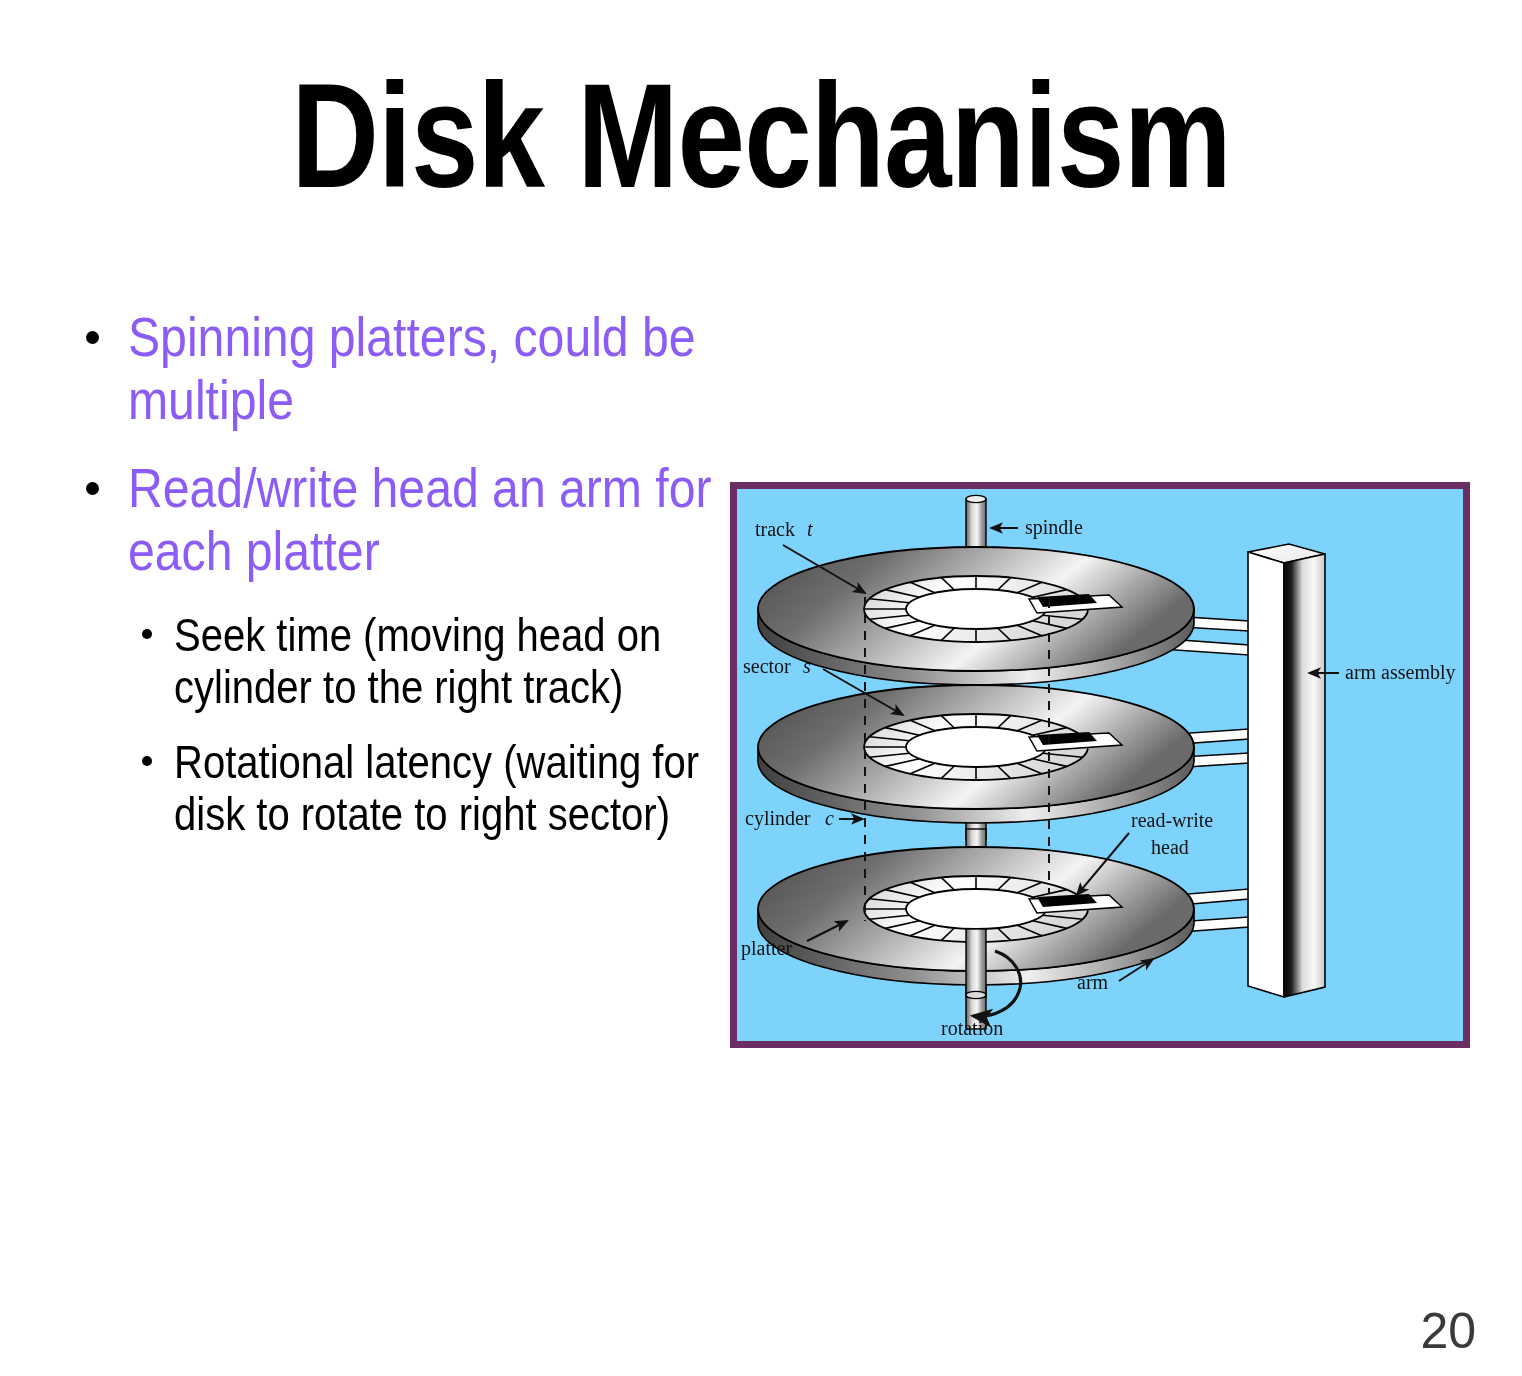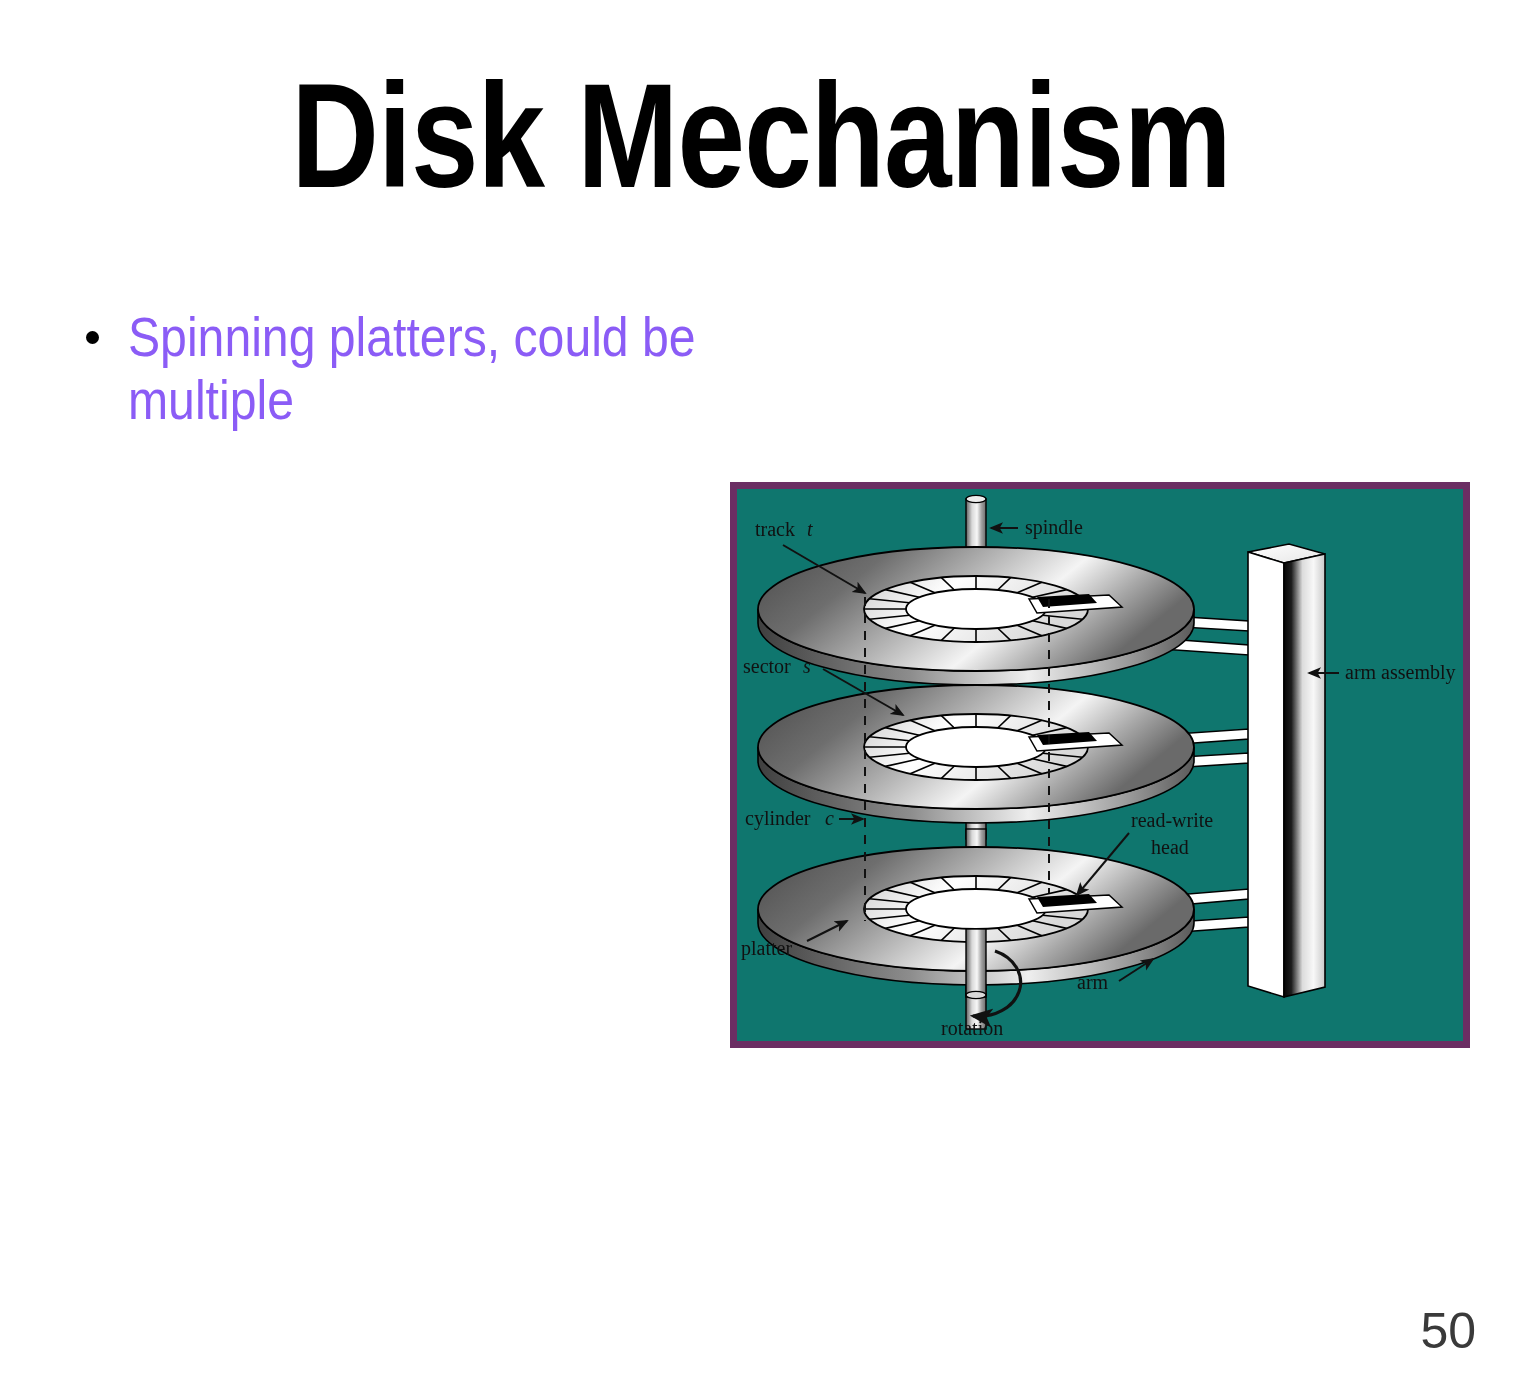--- a/index.html
+++ b/index.html
@@ -97,21 +97,21 @@
 
   
   #figure-frame {
     position: absolute;
     left: 730px;
     top: 482px;
     width: 740px;
     height: 566px;
     box-sizing: border-box;
     border: 7px solid #6B2E63;
-    background: #0f766e;
+    background: #7dd3fc;
   }
   #disk-svg { display: block; width: 100%; height: 100%; }
 
   .fig-label {
     font-family: "Liberation Serif", serif;
     font-size: 20px;
     fill: #111111;
   }
   .fig-label-i {
     font-family: "Liberation Serif", serif;
@@ -135,23 +135,37 @@
 
 <div id="slide-title">Disk Mechanism</div>
 
 <div id="body-list">
 
   <div class="b1">
     <span class="bullet-dot"></span>
     <span class="btext">Spinning platters, could be multiple</span>
   </div>
 
-
-
-
+  <div class="b1">
+    <span class="bullet-dot"></span>
+    <span class="btext">Read/write head an arm for each platter</span>
+  </div>
+
+
+
+  <div class="sublist">
+    <div class="b2">
+      <span class="bullet-dot"></span>
+      <span class="btext">Seek time (moving head on cylinder to the right track)</span>
+    </div>
+    <div class="b2">
+      <span class="bullet-dot"></span>
+      <span class="btext">Rotational latency (waiting for disk to rotate to right sector)</span>
+    </div>
+  </div>
 
 </div>
 
 <div id="figure-frame">
   <svg id="disk-svg" viewBox="0 0 726 552" preserveAspectRatio="xMidYMid meet">
     <defs>
       <linearGradient id="platterGrad" x1="0" y1="0" x2="1" y2="0.35">
         <stop offset="0%" stop-color="#4a4a4a"></stop>
         <stop offset="28%" stop-color="#6e6e6e"></stop>
         <stop offset="52%" stop-color="#b9b9b9"></stop>
@@ -383,13 +397,13 @@
       <path d="M 602 184 L 572 184" stroke="#111" stroke-width="2" fill="none" marker-end="url(#arrowEnd)"></path>
     </g>
 
     <g>
       <path d="M 258 462 A 42 34 0 0 1 236 527" stroke="#111" stroke-width="3.2" fill="none" marker-end="url(#arrowEnd)"></path>
       <text class="fig-label" x="204" y="546">rotation</text>
     </g>
   </svg>
 </div>
 
-<div id="page-number">50</div>
+<div id="page-number">20</div>
 
 </body></html>

